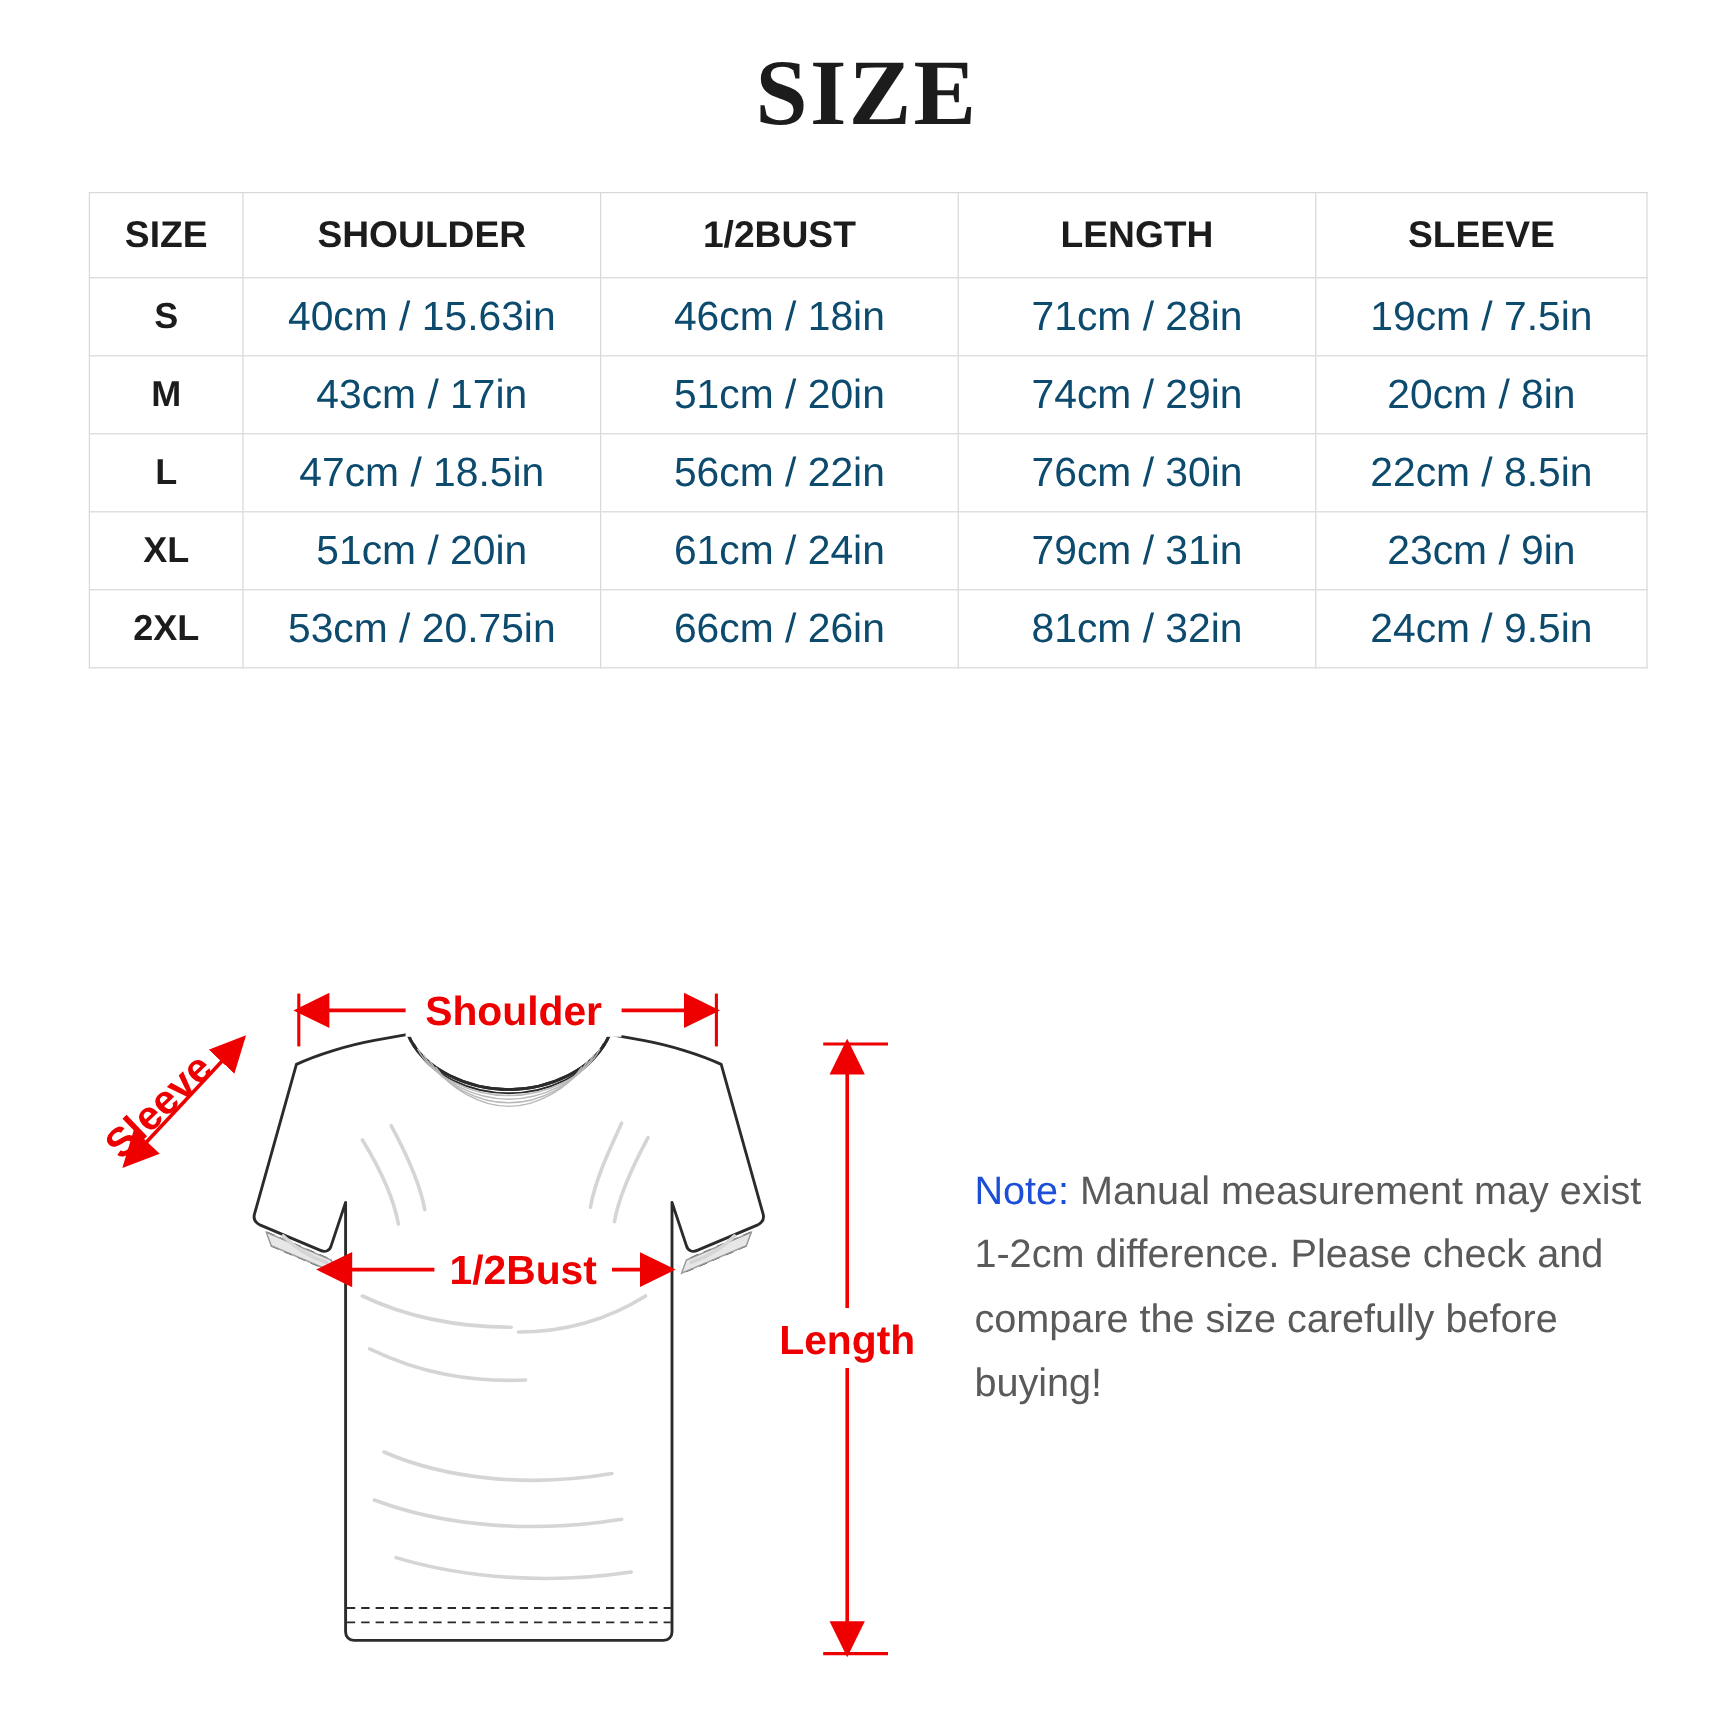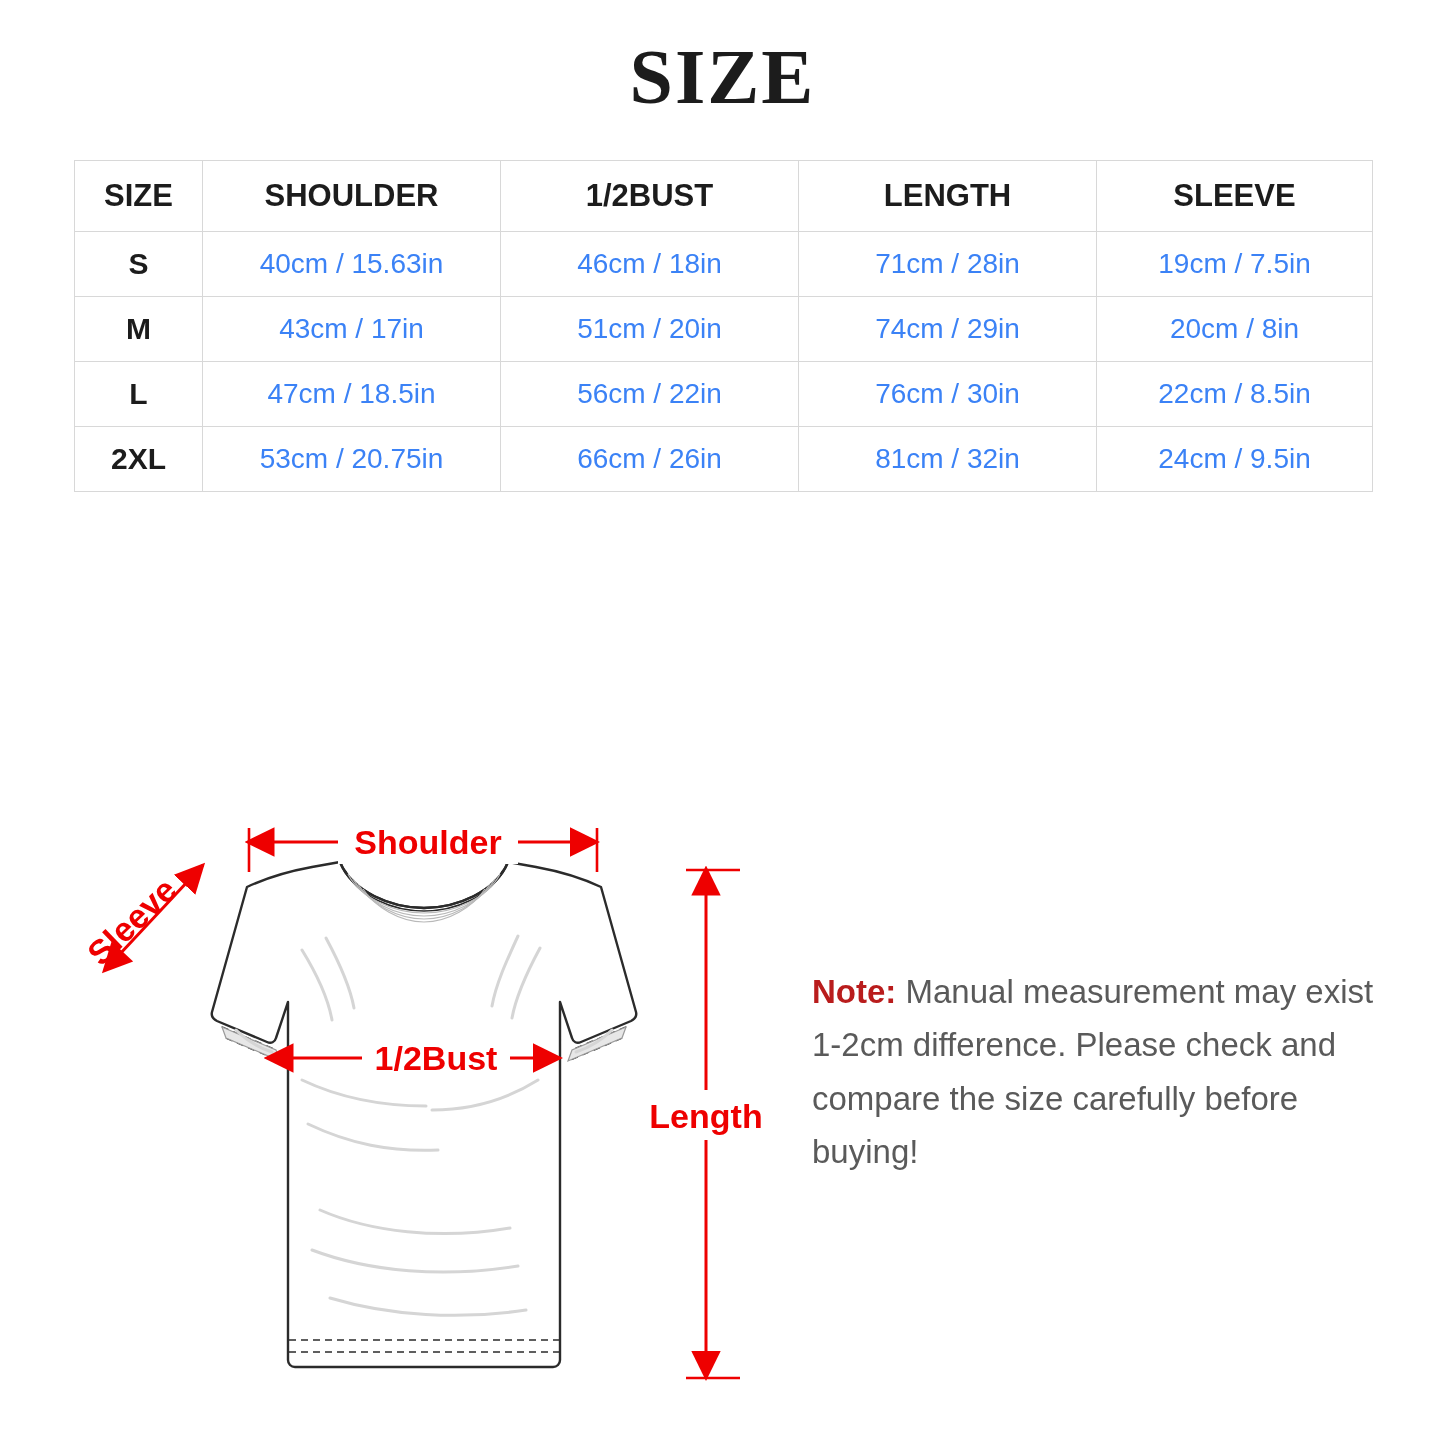--- a/index.html
+++ b/index.html
@@ -57,23 +57,23 @@
     font-weight: bold;
     color: #1c1c1c;
     height: 70px;
   }
   .size-table tbody td.size-cell {
     font-size: 30px;
     font-weight: bold;
     color: #1c1c1c;
   }
   .size-table tbody td.val {
-    font-size: 28px;
+    font-size: 34px;
     font-weight: normal;
-    color: #3b82f6;
+    color: #0c4a6e;
   }
   .col-size { width: 128px; }
   .col-shoulder { width: 298px; }
   .col-bust { width: 298px; }
   .col-length { width: 298px; }
   .col-sleeve { width: 276px; }
 
   
   .illus {
     position: absolute;
@@ -88,22 +88,22 @@
   .note {
     position: absolute;
     top: 965px;
     left: 812px;
     width: 580px;
     font-size: 33px;
     line-height: 1.62;
     color: #5a5a5a;
   }
   .note b {
-    color: #b91c1c;
-    font-weight: bold;
+    color: #1d4ed8;
+    font-weight: normal;
   }
 </style>
 </head>
 <body>
 
 <div id="page">
 
   <div class="title">SIZE</div>
 
   <table class="size-table">
@@ -137,20 +137,27 @@
         <td class="val">51cm / 20in</td>
         <td class="val">74cm / 29in</td>
         <td class="val">20cm / 8in</td>
       </tr>
       <tr>
         <td class="size-cell">L</td>
         <td class="val">47cm / 18.5in</td>
         <td class="val">56cm / 22in</td>
         <td class="val">76cm / 30in</td>
         <td class="val">22cm / 8.5in</td>
+      </tr>
+      <tr>
+        <td class="size-cell">XL</td>
+        <td class="val">51cm / 20in</td>
+        <td class="val">61cm / 24in</td>
+        <td class="val">79cm / 31in</td>
+        <td class="val">23cm / 9in</td>
       </tr>
       <tr>
         <td class="size-cell">2XL</td>
         <td class="val">53cm / 20.75in</td>
         <td class="val">66cm / 26in</td>
         <td class="val">81cm / 32in</td>
         <td class="val">24cm / 9.5in</td>
       </tr>
     </tbody>
   </table>

